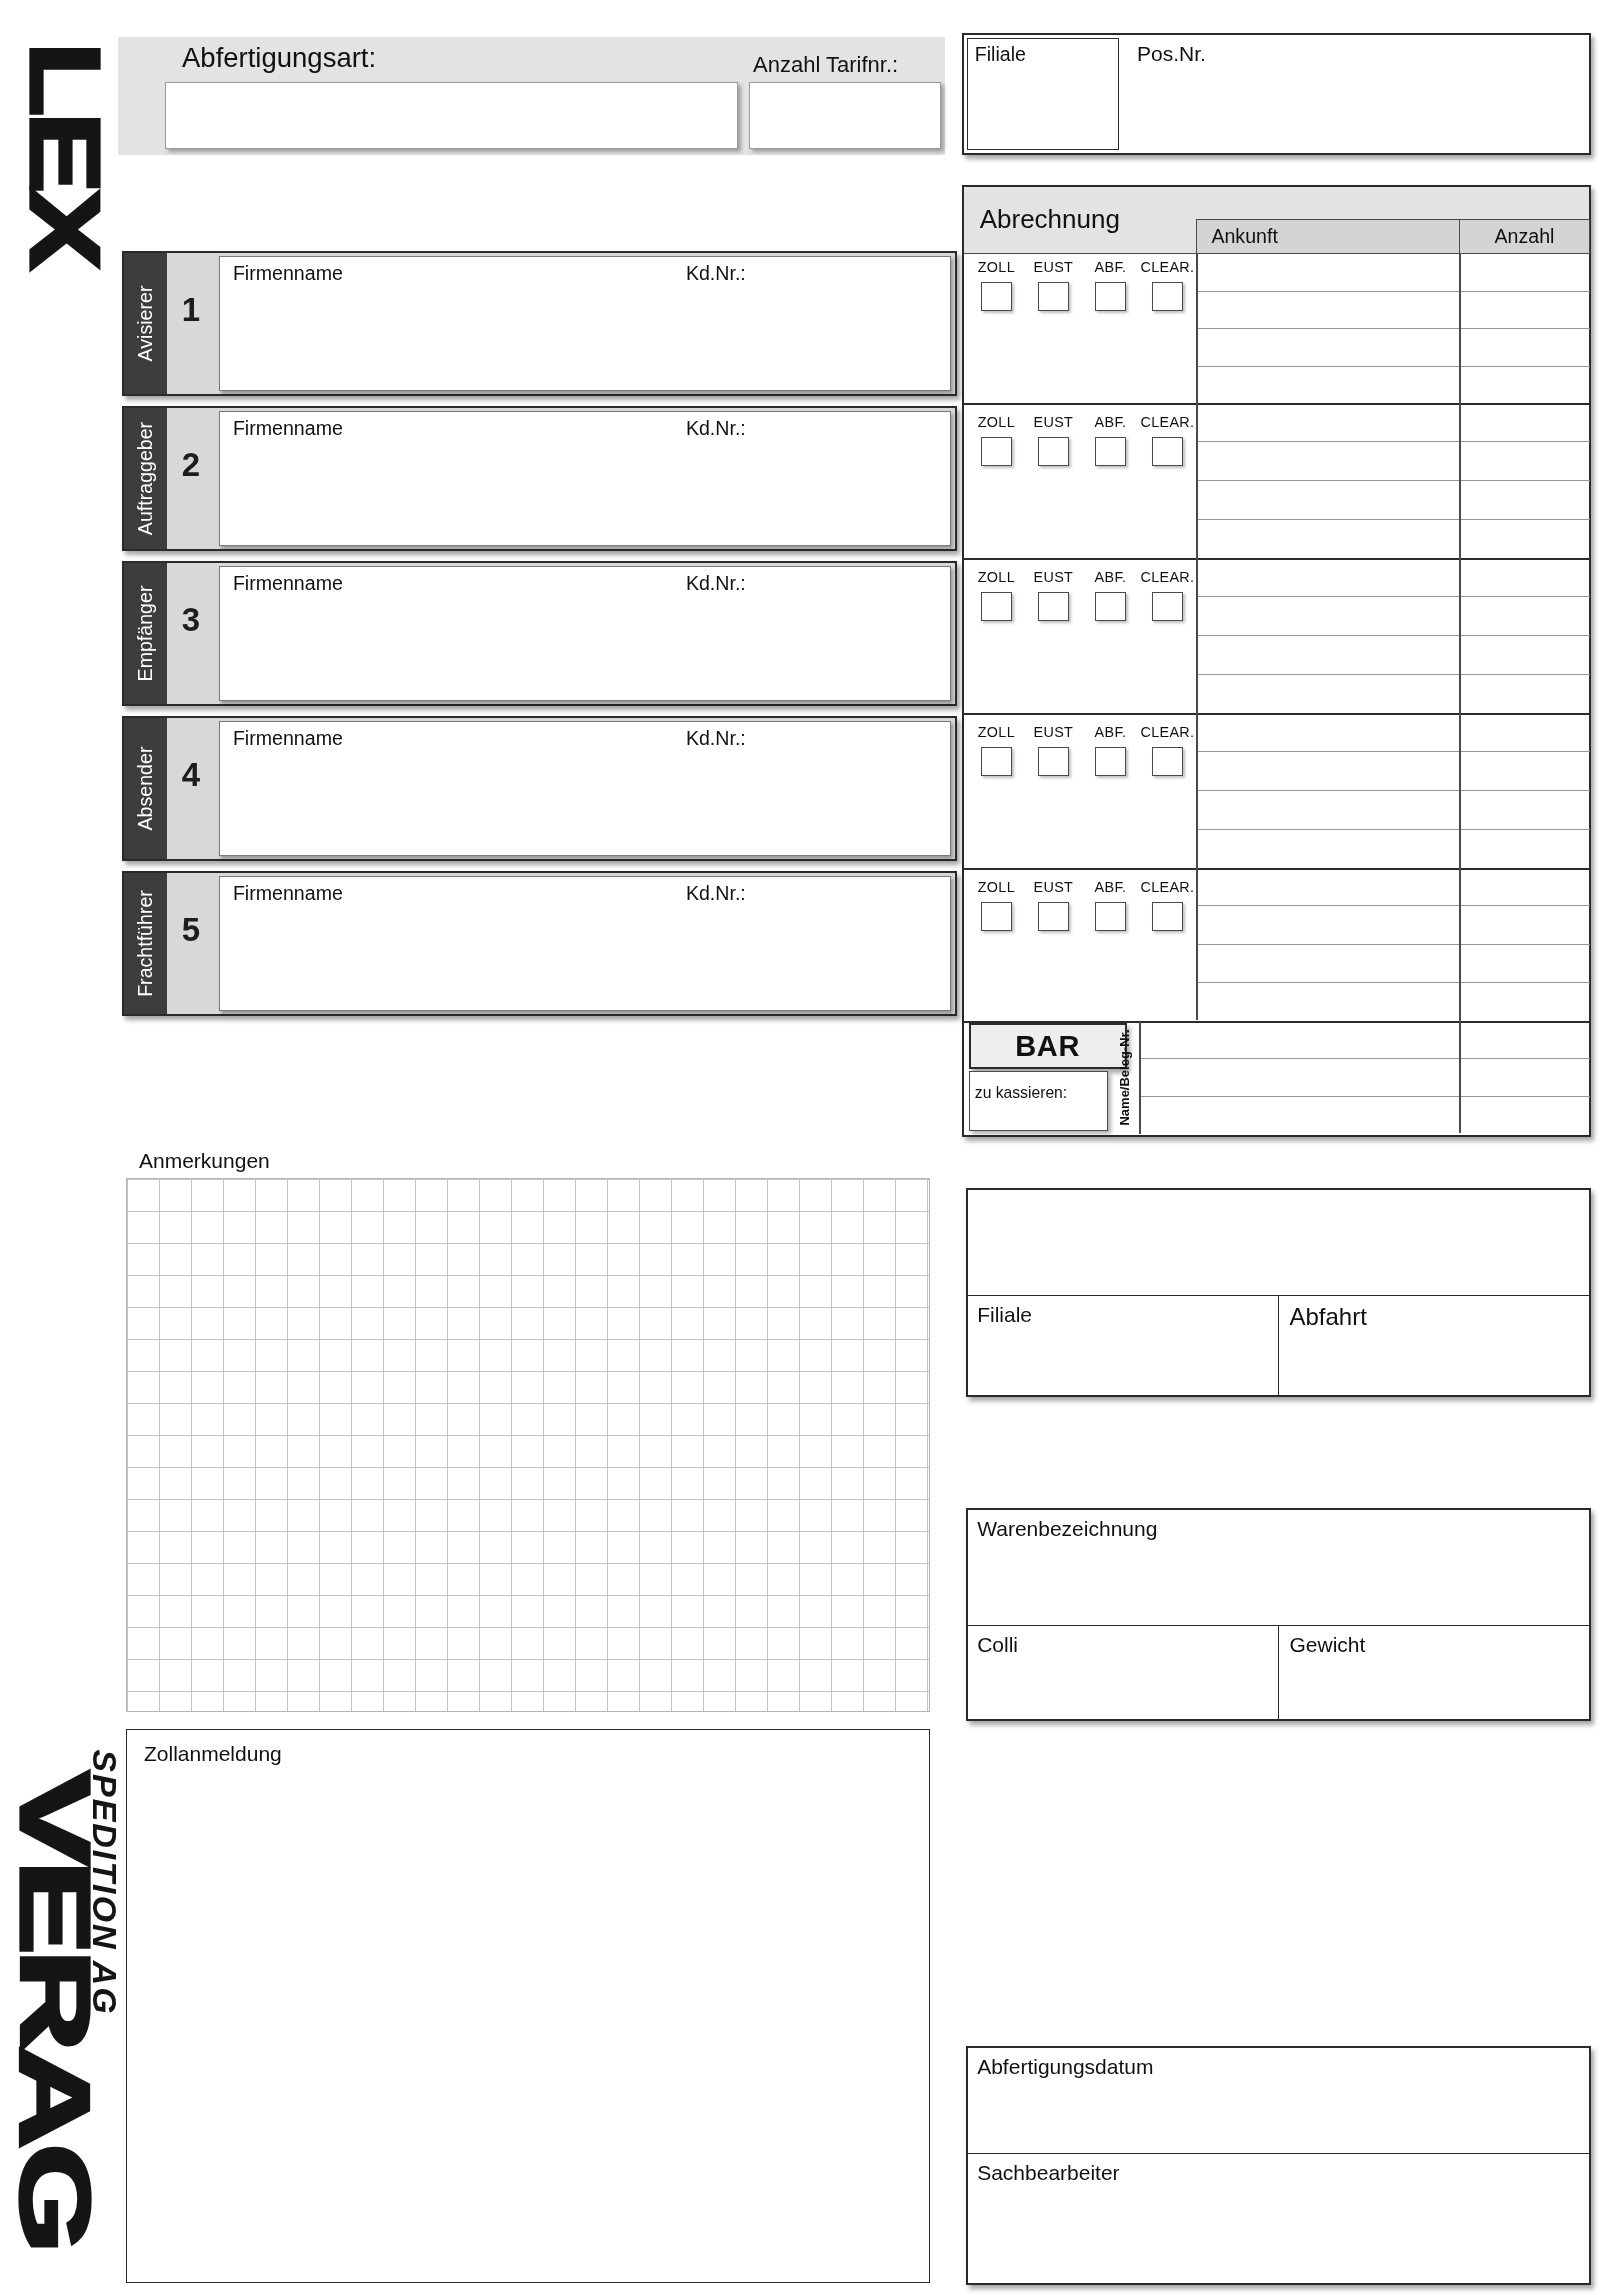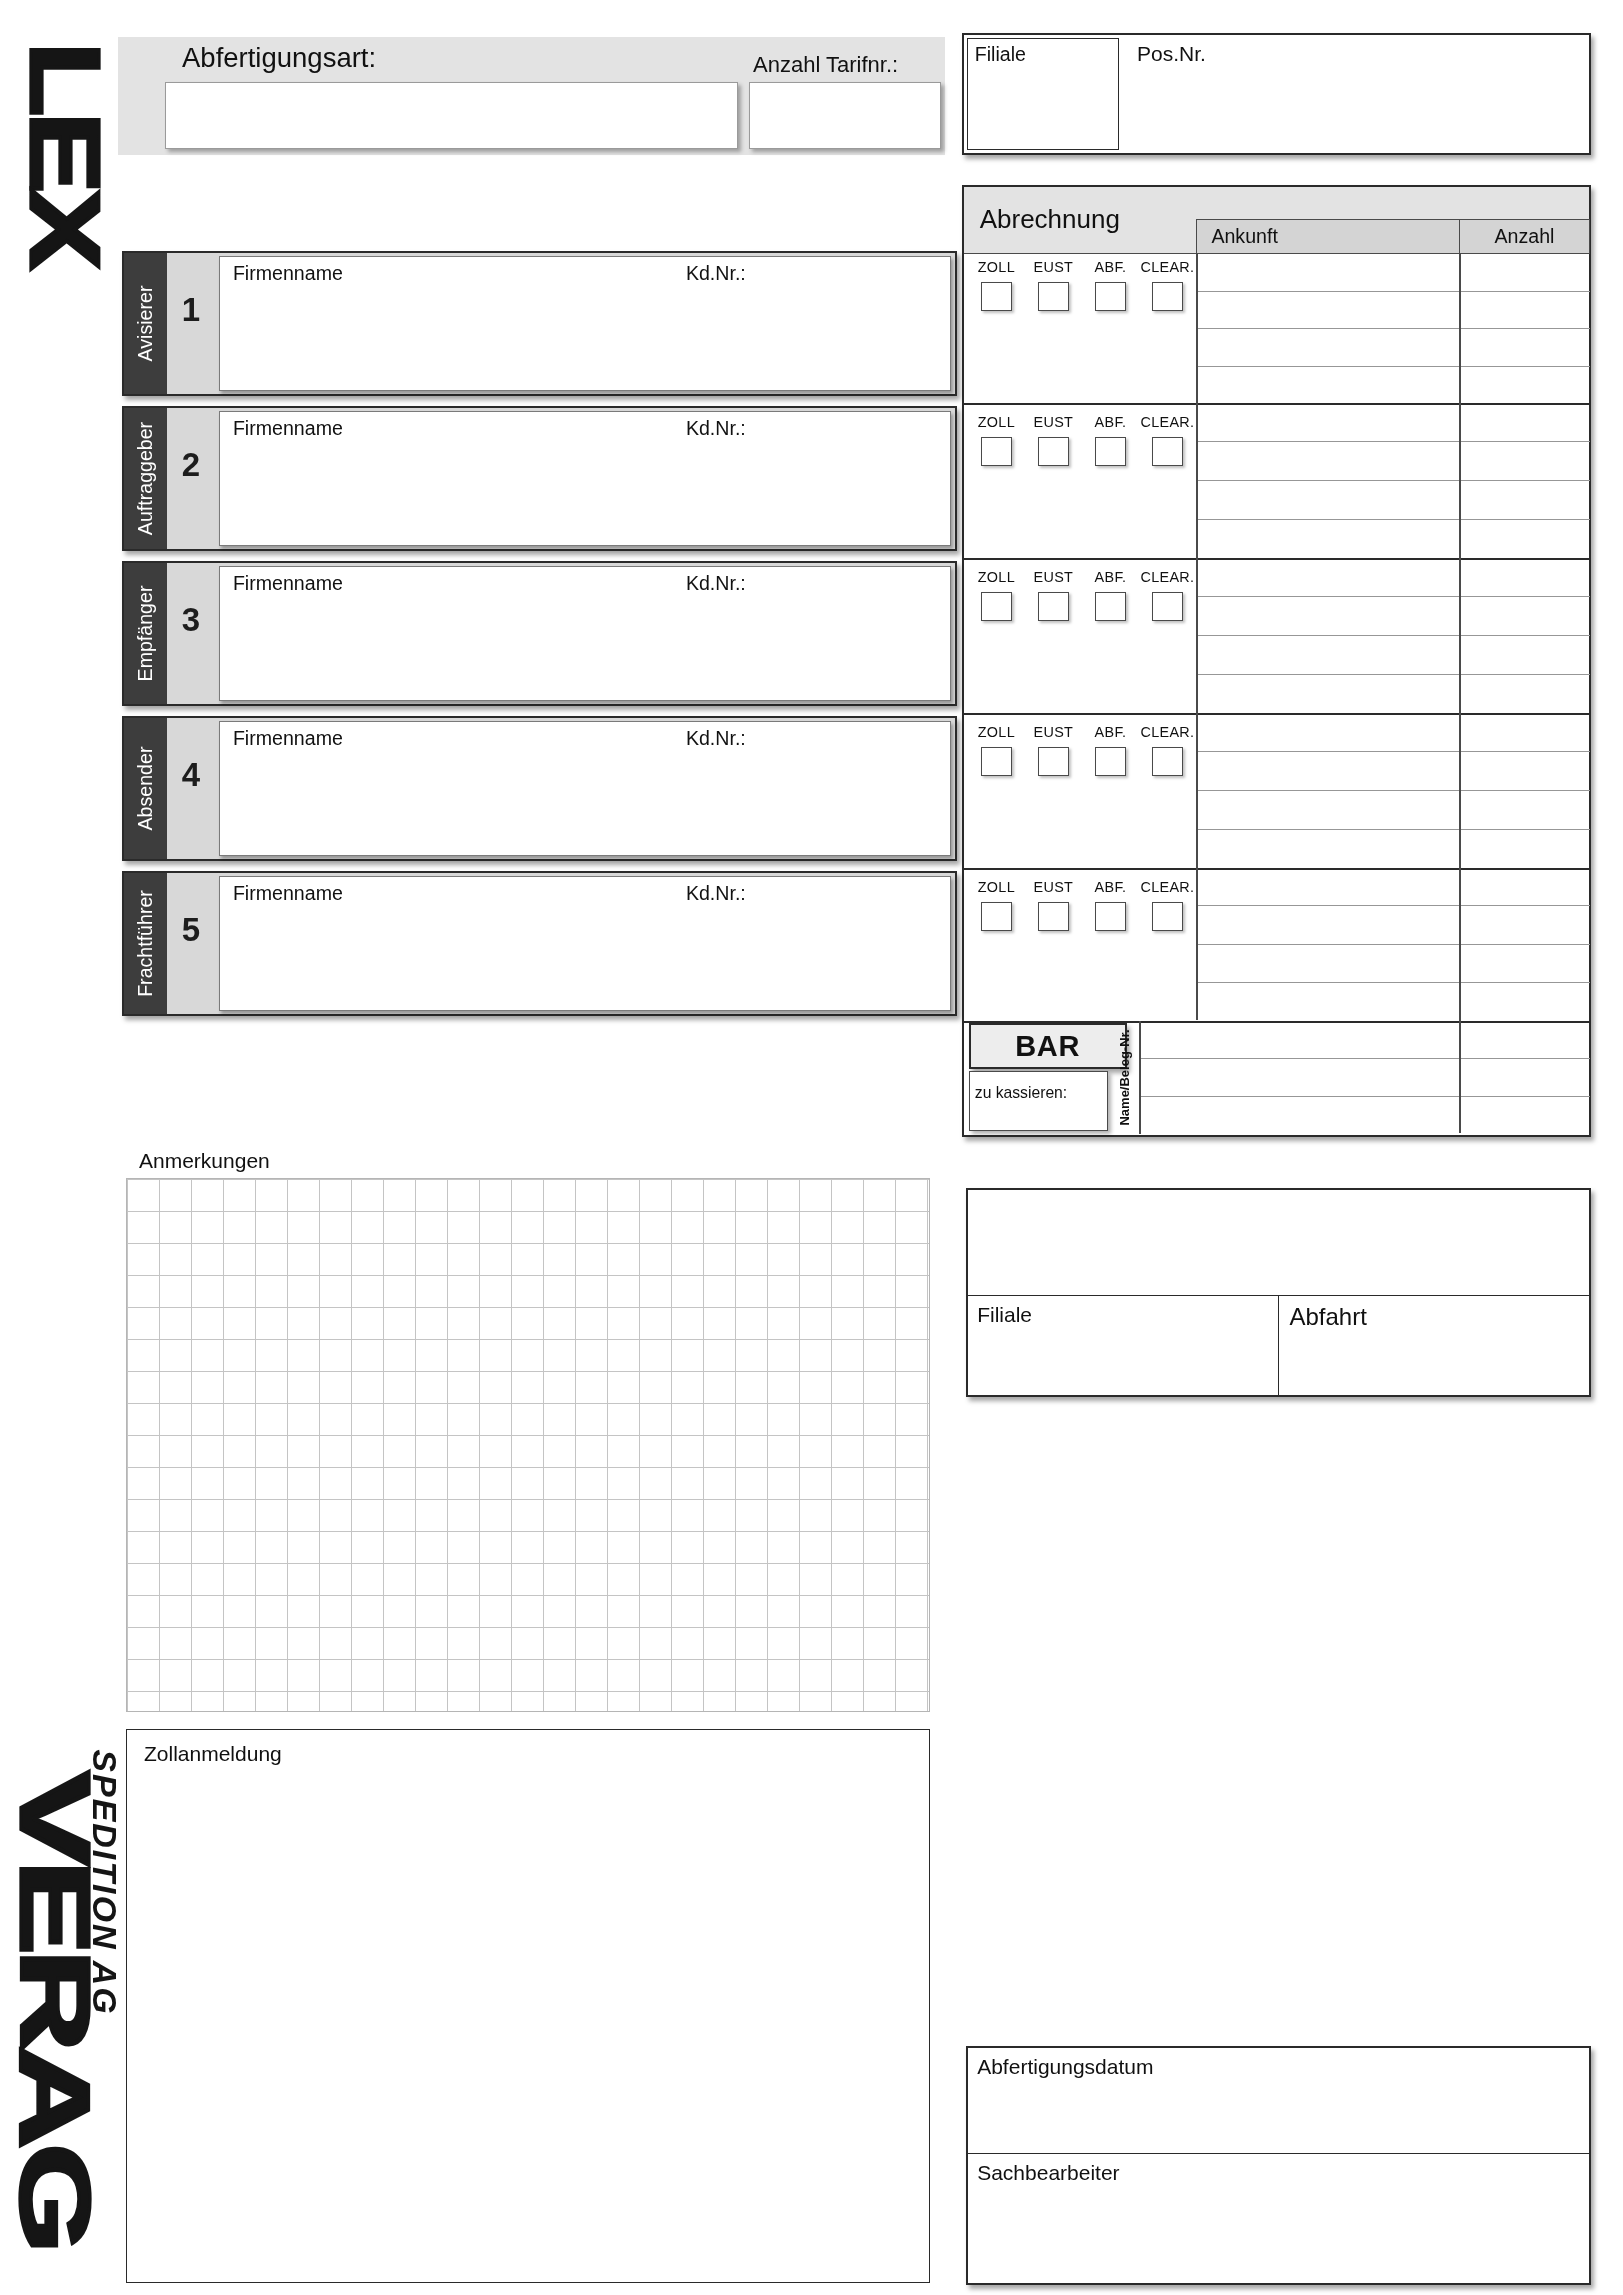--- a/index.html
+++ b/index.html
@@ -301,20 +301,31 @@
 
   <div class="boxdark shadow" style="left:966px;top:1188px;width:625px;height:209px">
     <div class="field" style="left:0;top:105px;width:310px;height:101px;border-top:1.6px solid #2a2a2a">
       <div class="lbl" style="left:9.2px;top:6.5px;font-size:21px">Filiale</div>
     </div>
     <div class="field" style="left:310px;top:105px;width:311px;height:101px;border-top:1.6px solid #2a2a2a;border-left:1.6px solid #2a2a2a">
       <div class="lbl" style="left:10.5px;top:6.5px;font-size:24px">Abfahrt</div>
     </div>
   </div>
 
+  <div class="boxdark shadow" style="left:966px;top:1508px;width:625px;height:213px">
+    <div class="field" style="left:0;top:0;width:621px;height:115px">
+      <div class="lbl" style="left:9.2px;top:6.5px;font-size:21px">Warenbezeichnung</div>
+    </div>
+    <div class="field" style="left:0;top:115px;width:310px;height:94px;border-top:1.6px solid #2a2a2a">
+      <div class="lbl" style="left:9.2px;top:6.5px;font-size:21px">Colli</div>
+    </div>
+    <div class="field" style="left:310px;top:115px;width:311px;height:94px;border-top:1.6px solid #2a2a2a;border-left:1.6px solid #2a2a2a">
+      <div class="lbl" style="left:10.5px;top:6.5px;font-size:21px">Gewicht</div>
+    </div>
+  </div>
 
   <div class="boxdark shadow" style="left:966px;top:2046px;width:625px;height:239px">
     <div class="field" style="left:0;top:0;width:621px;height:106px;border-bottom:1.6px solid #2a2a2a">
       <div class="lbl" style="left:9.2px;top:6.5px;font-size:21px">Abfertigungsdatum</div>
     </div>
     <div class="field" style="left:0;top:106px;width:621px;height:129px">
       <div class="lbl" style="left:9.2px;top:6.5px;font-size:21px">Sachbearbeiter</div>
     </div>
   </div>
 

